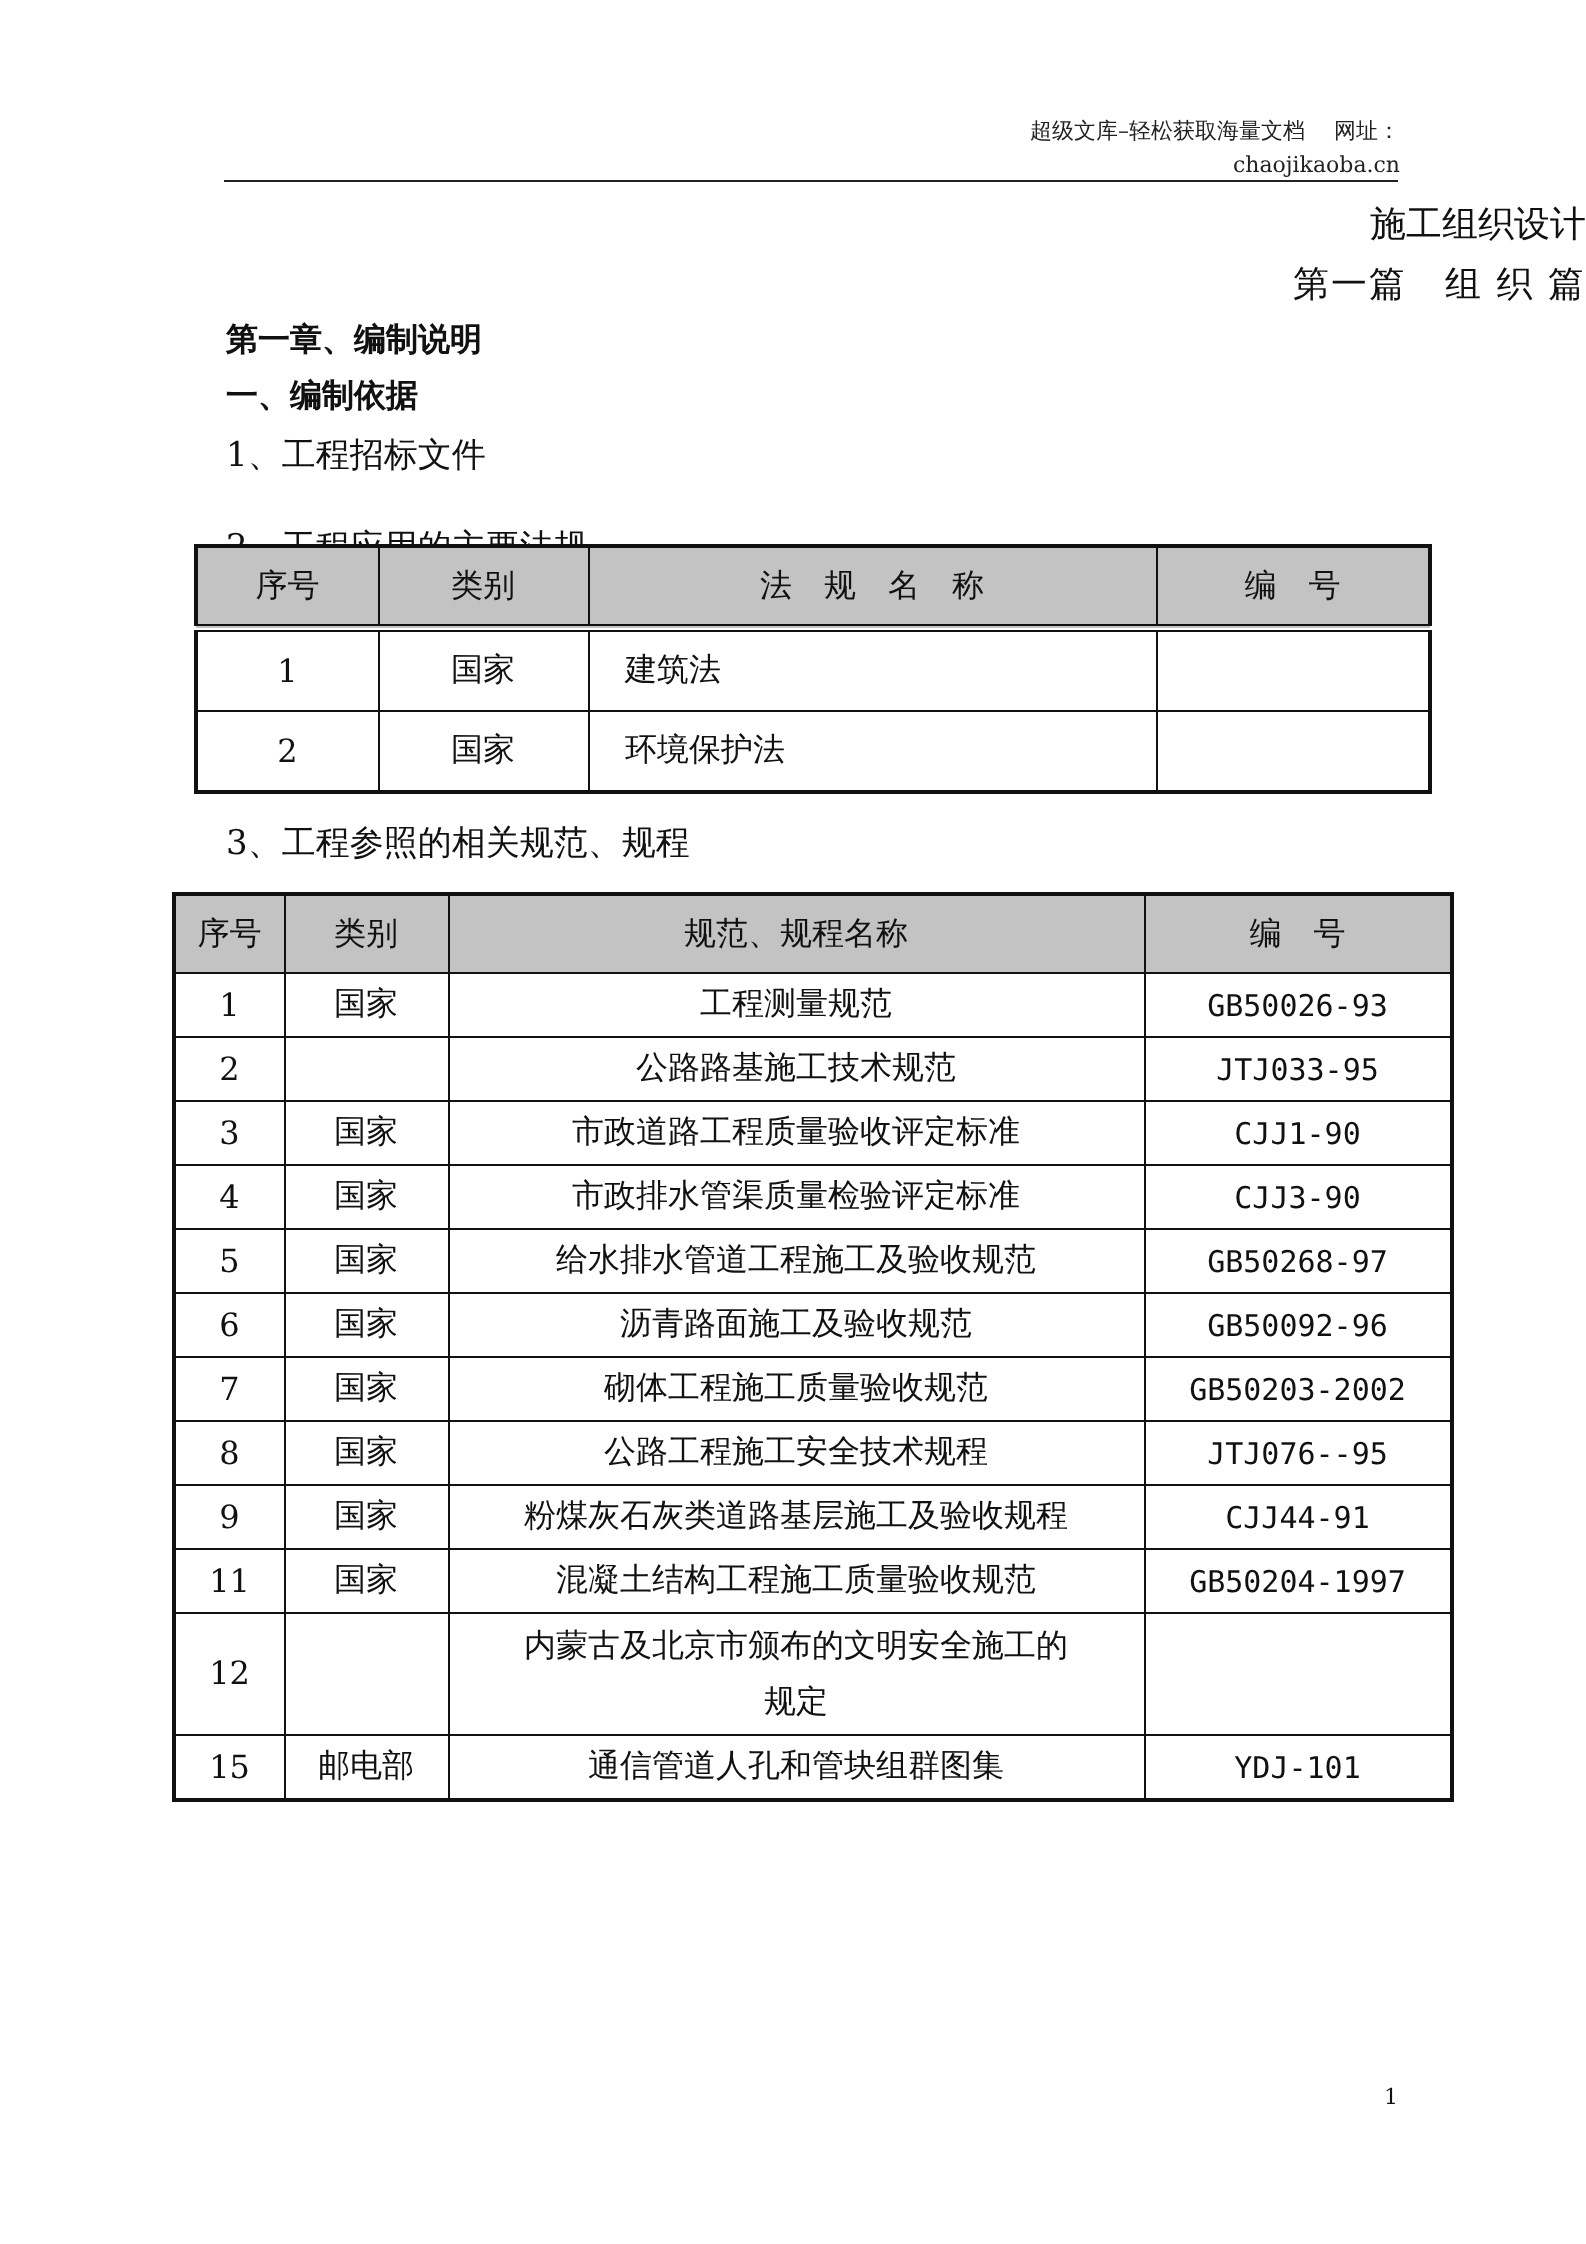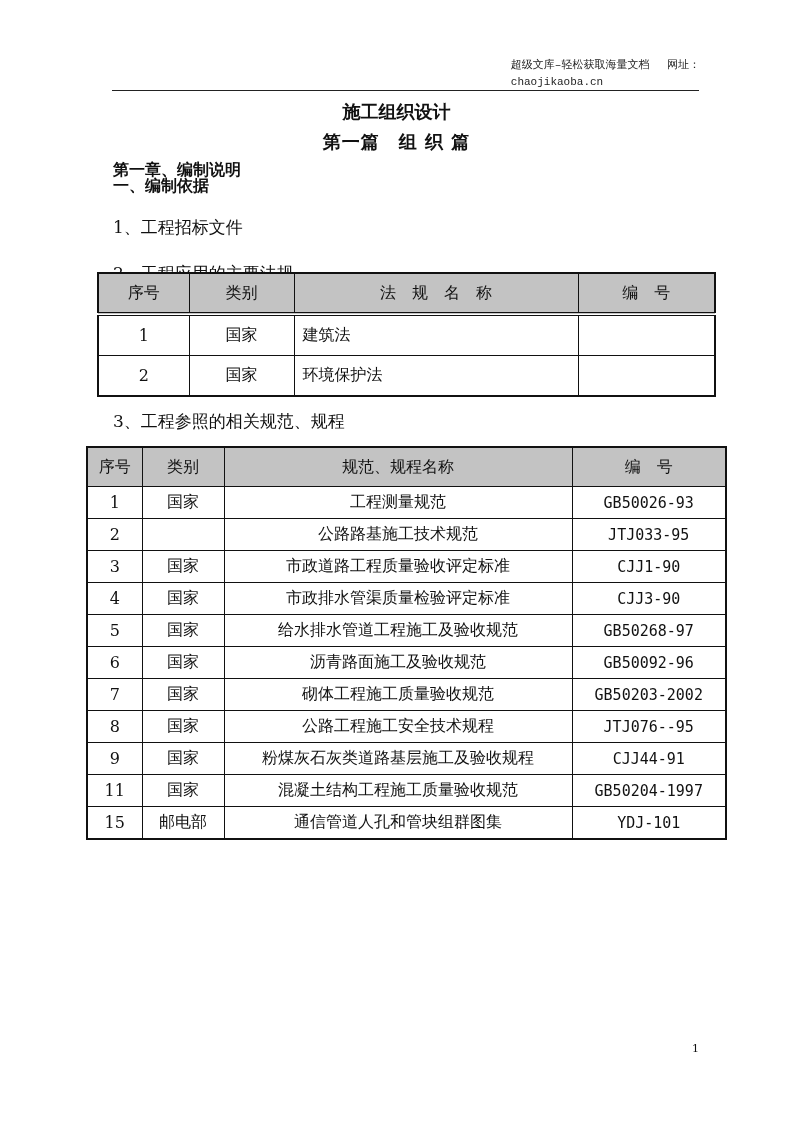--- a/index.html
+++ b/index.html
@@ -1,52 +1,52 @@
 <!DOCTYPE html>
 <html><head>
   <meta charset="utf-8">
   <style>
     html, body { margin: 0; padding: 0; background: #fff; }
     body { width: 793px; height: 1122px; position: relative; overflow: hidden;
            font-family: "DejaVu Serif", "Liberation Serif", serif; color: #111; }
-    .hdr-site { position: absolute; right: 93px; top: 57px; font-size: 11px; text-align: left; line-height: 17px; color: #222; font-family: Liberation Mono, monospace; }
+    .hdr-site { position: absolute; right: 93px; top: 57px; font-size: 11px; text-align: right; line-height: 17px; color: #222; }
     .hdr-rule { position: absolute; left: 112px; top: 90px; width: 587px; height: 0; border-top: 1.3px solid #222; }
-    .title { position: absolute; left: 0; width: 793px; text-align: center; font-size: 18px; font-weight: bold; }
+    .title { position: absolute; left: 0; width: 793px; text-align: right; font-size: 18px; font-weight: normal; }
     .t1 { top: 100px; }
     .t2 { top: 130px; letter-spacing: 1px; }
     .h { position: absolute; left: 113px; font-size: 16px; font-weight: bold; }
     .p { position: absolute; left: 113px; font-size: 17px; }
     table { position: absolute; border-collapse: collapse; font-size: 16px; }
     td, th { border: 1px solid #111; text-align: center; padding: 0; font-weight: normal; }
     #tbl1 { left: 97px; top: 272px; width: 619px; border: 2px solid #111; }
     #tbl1 th { background: #c3c3c3; height: 38px; }
     #tbl1 thead tr { border-bottom: 4px double #111; }
     #tbl1 td { height: 39px; }
-    #tbl1 td.name { text-align: left; padding-left: 8px; }
+    #tbl1 td.name { text-align: left; padding-left: 18px; }
     #tbl2 { left: 86px; top: 446px; width: 641px; border: 2px solid #111; }
     #tbl2 th { background: #c3c3c3; height: 38px; }
     #tbl2 td { height: 31px; }
     #tbl2 td.code { font-family: "DejaVu Sans Mono", "Liberation Mono", monospace; font-size: 15px; margin-left: 37px; }
     #tbl2 td.multi { height: 60px; line-height: 28px; }
     .page-num { position: absolute; left: 692px; top: 1042px; font-size: 11px; }
   </style>
 </head>
 <body>
 
 <div class="hdr-site">
   <div>超级文库–轻松获取海量文档　 网址：</div>
   <div>chaojikaoba.cn</div>
 </div>
 <div class="hdr-rule"></div>
 
 <div class="title t1">施工组织设计</div>
 <div class="title t2">第一篇　组 织 篇</div>
 
 <div class="h" style="top:160px">第一章、编制说明</div>
-<div class="h" style="top:176px">一、编制依据</div>
+<div class="h" style="top:188px">一、编制依据</div>
 <div class="p" style="top:216px">1、工程招标文件</div>
 <div class="p" style="top:262px">2、工程应用的主要法规</div>
 
 <table id="tbl1">
   <colgroup>
       <col style="width:91px">
       <col style="width:105px">
       <col style="width:284px">
       <col>
     </colgroup>
@@ -146,20 +146,29 @@
         <td>粉煤灰石灰类道路基层施工及验收规程</td>
         <td class="code">CJJ44-91</td>
       </tr>
     <tr>
         <td>11</td>
         <td>国家</td>
         <td>混凝土结构工程施工质量验收规范</td>
         <td class="code">GB50204-1997</td>
       </tr>
     <tr>
+      <td class="multi">12</td>
+      <td class="multi"></td>
+      <td class="multi">
+        <div>内蒙古及北京市颁布的文明安全施工的</div>
+        <div>规定</div>
+      </td>
+      <td class="multi code"></td>
+    </tr>
+    <tr>
         <td>15</td>
         <td>邮电部</td>
         <td>通信管道人孔和管块组群图集</td>
         <td class="code">YDJ-101</td>
       </tr>
   </tbody>
 </table>
 
 <div class="page-num">1</div>
 

